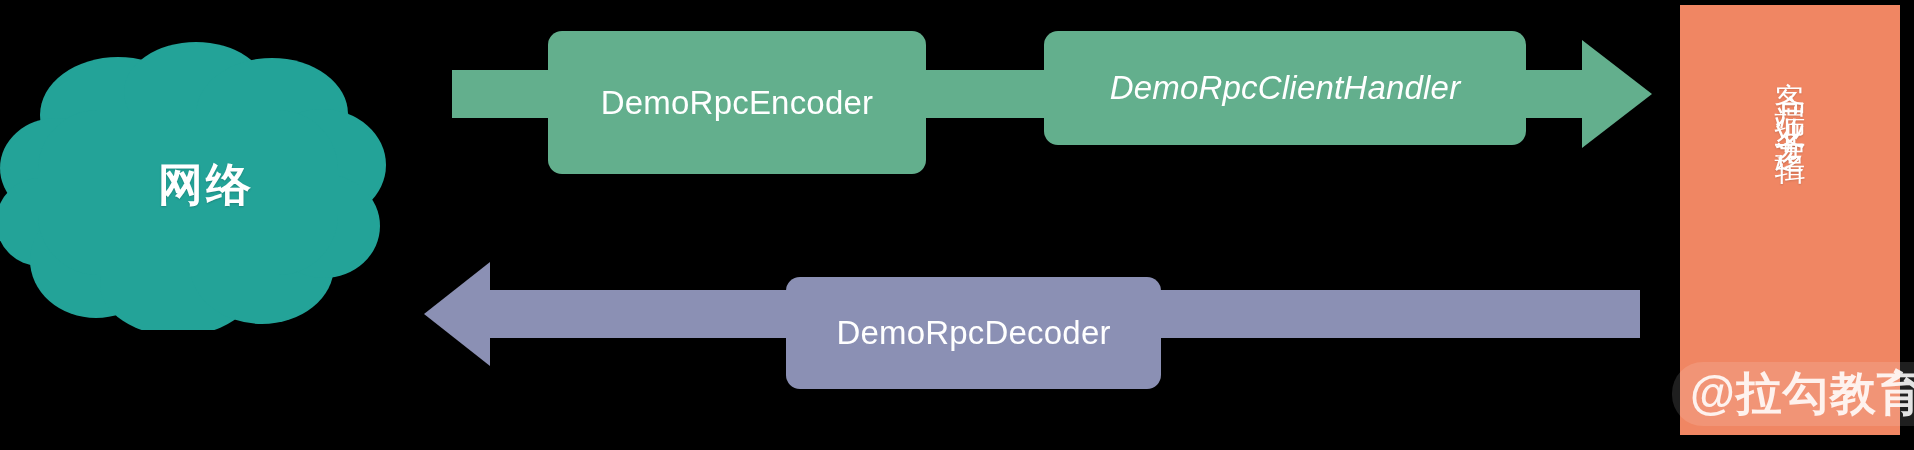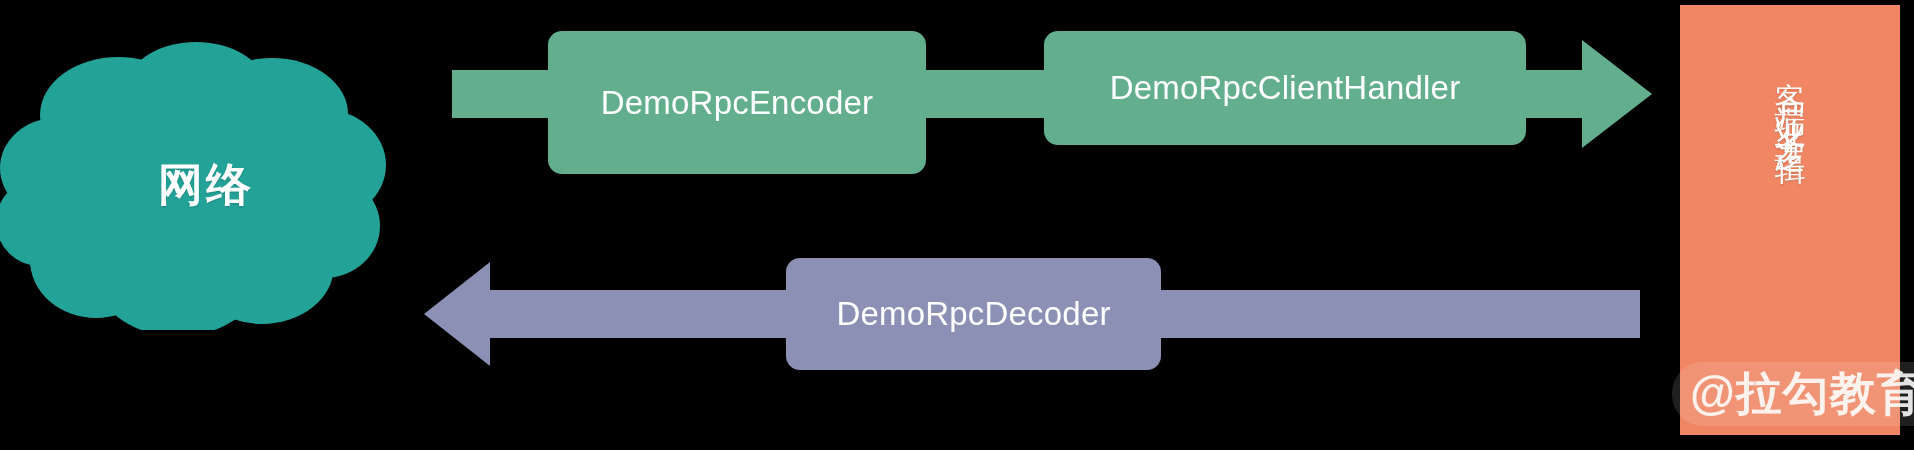--- a/index.html
+++ b/index.html
@@ -63,24 +63,24 @@
     align-items: center;
     justify-content: center;
     border-radius: 14px;
     color: #ffffff;
     font-size: 33px;
     font-weight: 400;
     white-space: nowrap;
     letter-spacing: 0.2px;
   }
   .pipe-box.green { background: #63AF8D; }
-  .pipe-box.purple { background: #8B90B4; }
+  .pipe-box.purple { background: #8B90B4; margin-top: 19px; }
 
   #box-encoder  { left: 548px;  top: 31px;  width: 378px; height: 143px; }
-  #box-handler  { left: 1044px; top: 31px;  width: 482px; height: 114px; }
+  #box-handler  { left: 1044px; top: 31px;  width: 482px; height: 114px; font-style: italic; }
   #box-decoder  { left: 786px;  top: 258px; width: 375px; height: 112px; }
 
   
   #client-panel {
     position: absolute;
     left: 1680px;
     top: 5px;
     width: 220px;
     height: 430px;
     background: #F08663;

